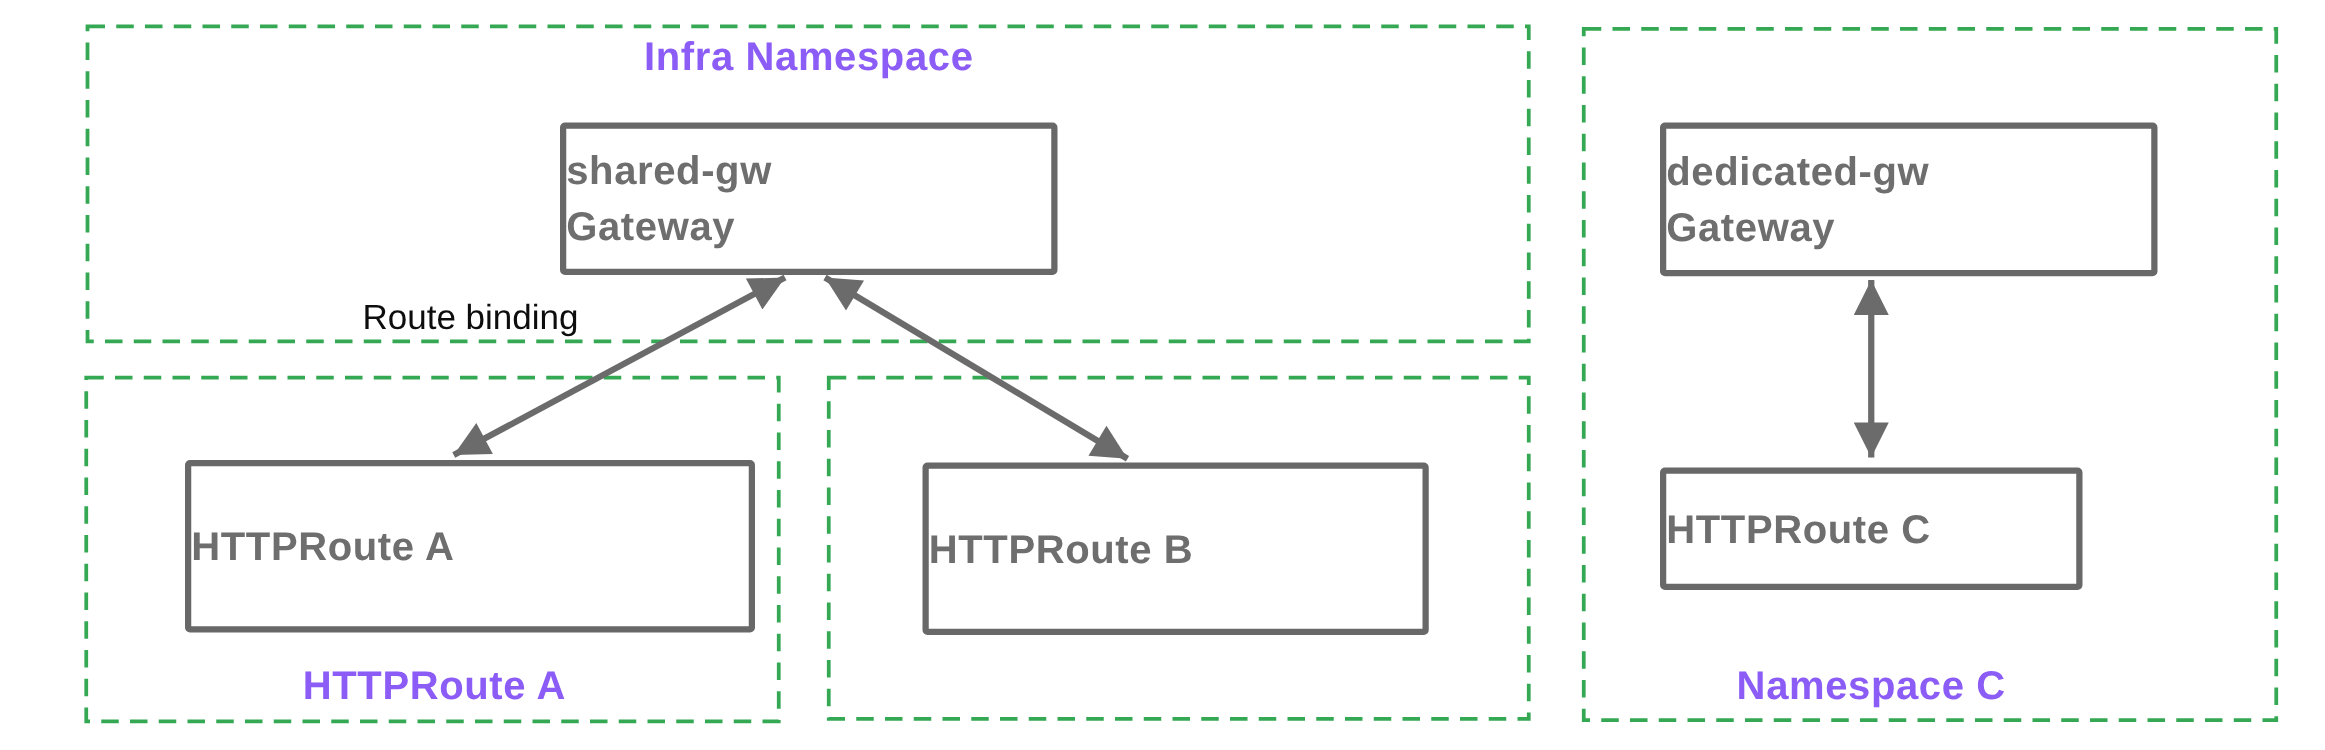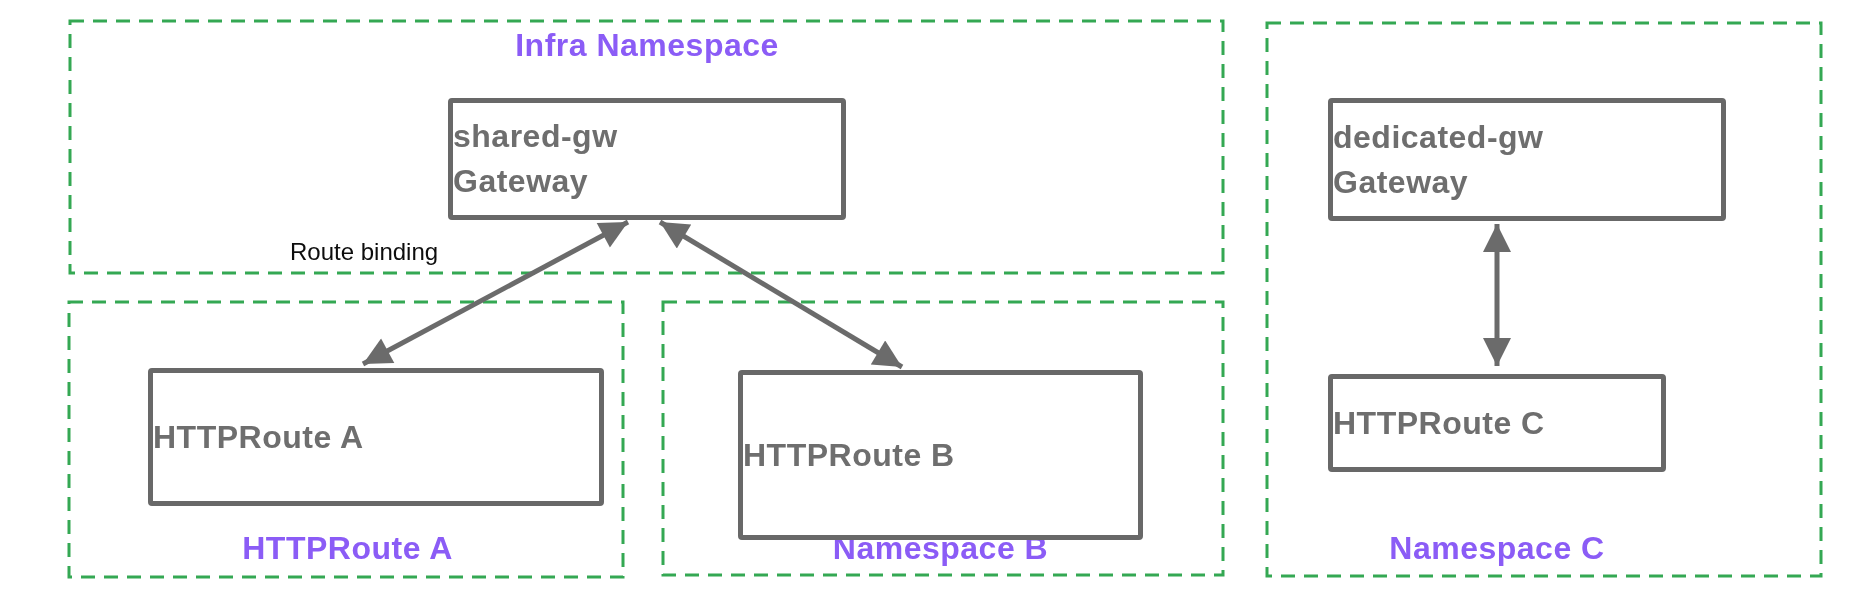--- a/index.html
+++ b/index.html
@@ -56,28 +56,28 @@
     color: #8b5cf6;
     font-size: 32px;
     font-weight: bold;
     letter-spacing: 0.5px;
     text-align: center;
   }
   .annotation {
     position: absolute;
     z-index: 12;
     color: #0d0d0d;
-    font-size: 24px;
+    font-size: 28px;
     font-weight: normal;
     white-space: nowrap;
   }
   
   #node-shared-gw   { left: 448px;  top: 98px;  width: 398px; height: 122px; }
   #node-httproute-a { left: 148px;  top: 368px; width: 456px; height: 138px; }
-  #node-httproute-b { left: 738px;  top: 370px; width: 405px; height: 170px; }
+  #node-httproute-b { left: 738px;  top: 370px; width: 405px; height: 138px; }
   #node-dedicated-gw{ left: 1328px; top: 98px;  width: 398px; height: 123px; }
   #node-httproute-c { left: 1328px; top: 374px; width: 338px; height: 98px; }
 
   #label-infra { left: 448px;  top: 27px;  width: 398px; }
   #label-ns-a  { left: 148px;  top: 530px; width: 399px; }
   #label-ns-b  { left: 738px;  top: 530px; width: 405px; }
   #label-ns-c  { left: 1328px; top: 530px; width: 338px; }
 
   #route-binding-label { left: 290px; top: 238px; }
 </style>
@@ -98,21 +98,20 @@
     <rect class="ns-border" x="663" y="302" width="560" height="273"></rect>
     <rect class="ns-border" x="1267" y="23" width="554" height="553"></rect>
 
     <line class="edge" x1="363" y1="364" x2="628" y2="222" marker-start="url(#arrowhead)" marker-end="url(#arrowhead)"></line>
     <line class="edge" x1="660" y1="222" x2="902" y2="367" marker-start="url(#arrowhead)" marker-end="url(#arrowhead)"></line>
     <line class="edge" x1="1497" y1="224" x2="1497" y2="366" marker-start="url(#arrowhead)" marker-end="url(#arrowhead)"></line>
   </svg>
 
   <div class="ns-label" id="label-infra">Infra Namespace</div>
   <div class="ns-label" id="label-ns-a">HTTPRoute A</div>
-  <div class="ns-label" id="label-ns-b">Namespace B</div>
   <div class="ns-label" id="label-ns-c">Namespace C</div>
 
   <div class="node" id="node-shared-gw">
     <span>shared-gw</span>
     <span>Gateway</span>
   </div>
 
   <div class="node" id="node-httproute-a">
     <span>HTTPRoute A</span>
   </div>

